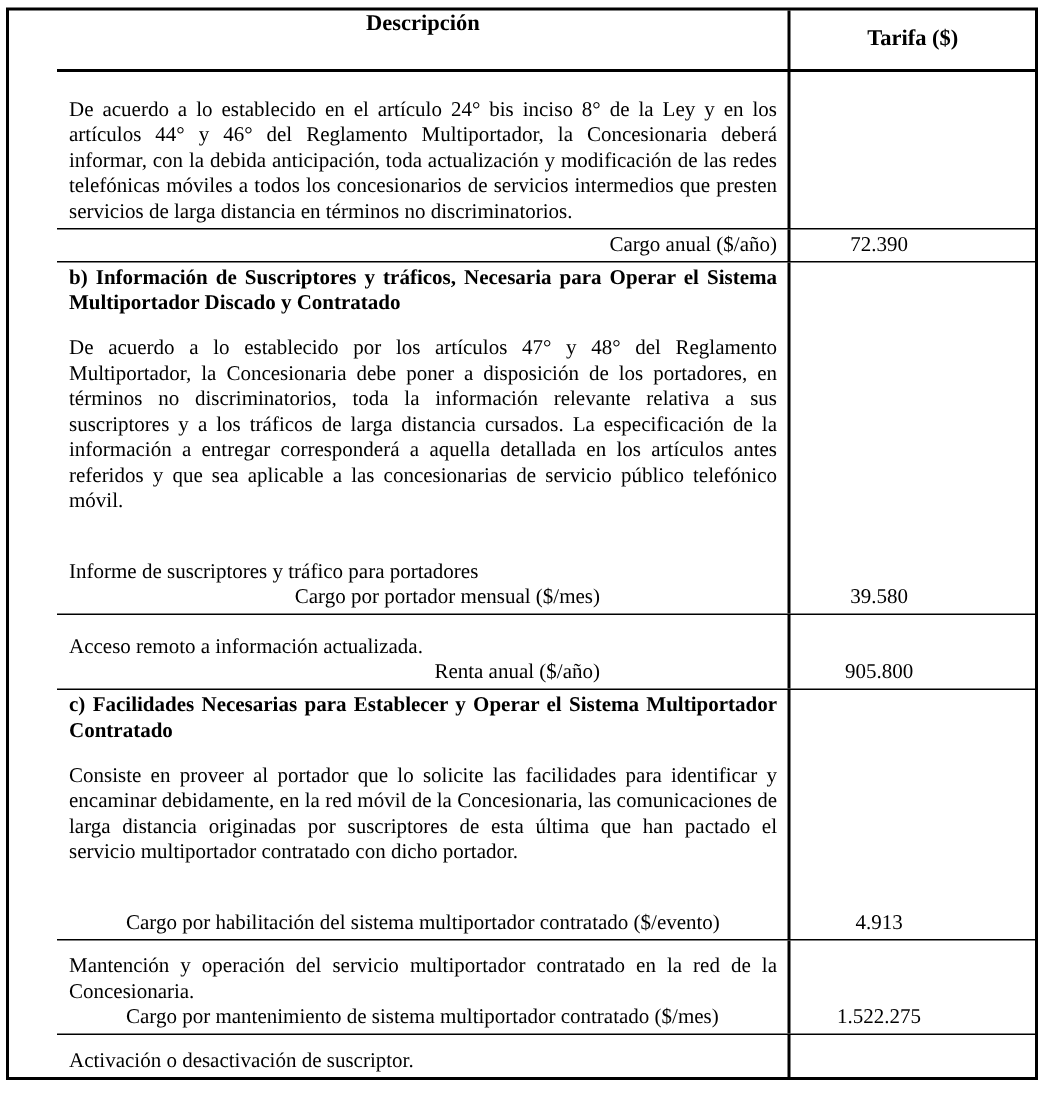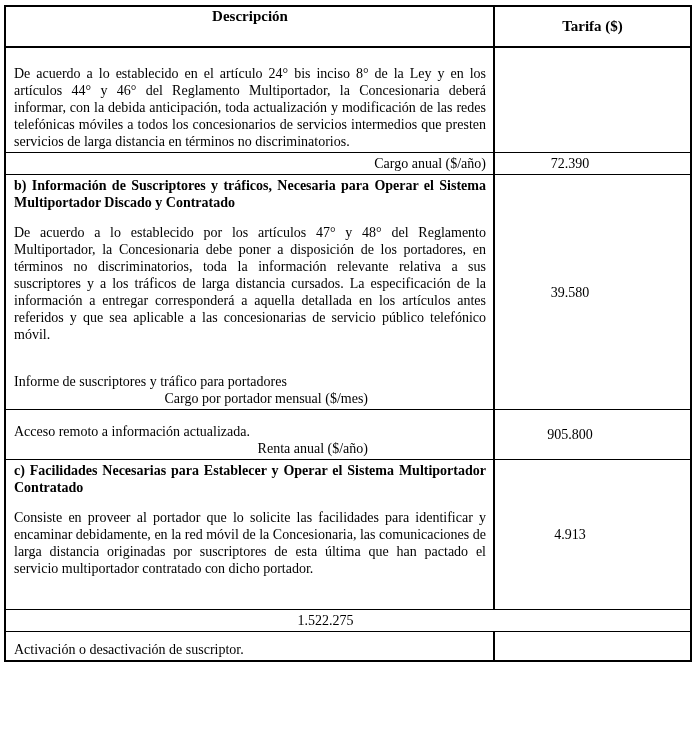--- a/index.html
+++ b/index.html
@@ -18,36 +18,37 @@
     left: 4px;
     top: 5px;
     width: 688px;
     border: 2px solid #000;
     background: #fff;
     box-sizing: border-box;
   }
   .band {
     display: flex;
     border-bottom: 1px solid #000;
+    margin-left: 32px;
   }
   .band.thick { border-bottom-width: 2px; }
   .band:last-child { border-bottom: none; }
   .dcell {
     width: 489px;
     border-right: 2px solid #000;
     box-sizing: border-box;
     padding: 2px 7px 2px 8px;
     overflow: hidden;
   }
   .tcell {
     flex: 1;
     box-sizing: border-box;
     display: flex;
     flex-direction: column;
-    justify-content: center;
+    justify-content: flex-end;
     align-items: center;
     padding: 2px 45px 2px 0;
   }
   .tcell.hdr {
     justify-content: center;
     padding: 11px;
   }
   .line  { line-height: 17px; }
   .para  { line-height: 17px; text-align: justify; }
   .title { line-height: 17px; font-weight: bold; text-align: justify; }
@@ -116,27 +117,33 @@
       <div class="value">905.800</div>
     </div>
   </div>
 
   <div class="band">
     <div class="dcell">
       <div class="title">c) Facilidades Necesarias para Establecer y Operar el Sistema Multiportador Contratado</div>
       <div class="sp" style="height:13px;"></div>
       <div class="para">Consiste en proveer al portador que lo solicite las facilidades para identificar y encaminar debidamente, en la red móvil de la Concesionaria, las comunicaciones de larga distancia originadas por suscriptores de esta última que han pactado el servicio multiportador contratado con dicho portador.</div>
       <div class="sp" style="height:30px;"></div>
+      <div class="indent1">Cargo por habilitación del sistema multiportador contratado ($/evento)</div>
     </div>
     <div class="tcell">
       <div class="value">4.913</div>
     </div>
   </div>
 
   <div class="band">
+    <div class="dcell">
+      <div class="sp" style="height:7px;"></div>
+      <div class="para">Mantención y operación del servicio multiportador contratado en la red de la Concesionaria.</div>
+      <div class="indent1">Cargo por mantenimiento de sistema multiportador contratado ($/mes)</div>
+    </div>
     <div class="tcell">
       <div class="value">1.522.275</div>
     </div>
   </div>
 
   <div class="band">
     <div class="dcell">
       <div class="sp" style="height:7px;"></div>
       <div class="line">Activación o desactivación de suscriptor.</div>
 

